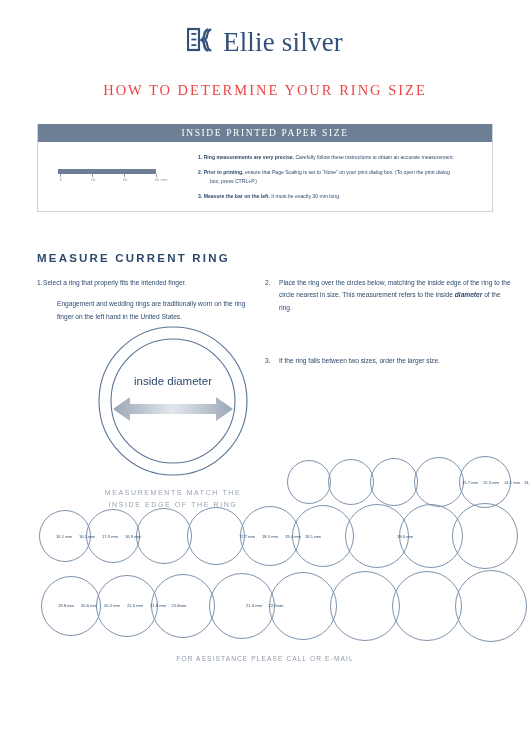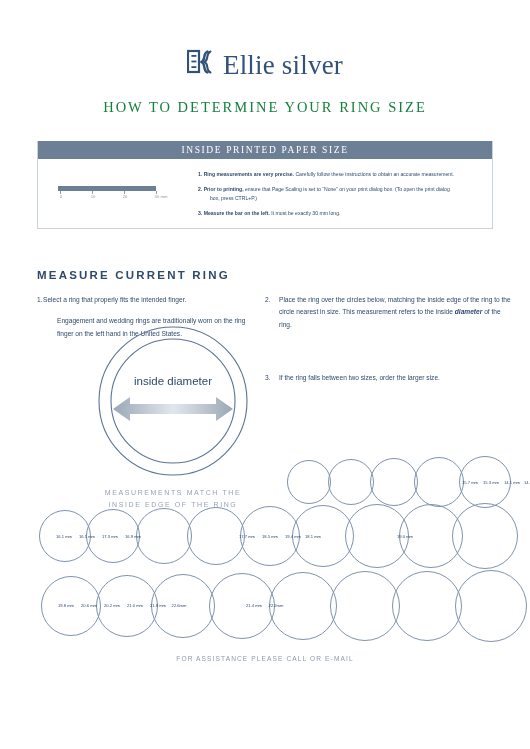--- a/index.html
+++ b/index.html
@@ -12,43 +12,42 @@
     background: #ffffff;
     font-family: "Liberation Sans", sans-serif;
     color: #2e4a6b;
     position: relative;
     overflow: hidden;
   }
 
   
   .brand-row {
     display: flex;
-    align-items: flex-end;
+    align-items: center;
     justify-content: center;
     gap: 10px;
     padding-top: 22px;
     height: 40px;
-    margin-top: 17px;
   }
   .brand-logo {
     display: block;
   }
   .brand-name {
     font-family: "Liberation Serif", serif;
     font-size: 27px;
     color: #33527a;
     letter-spacing: 0.2px;
     line-height: 1;
   }
   .page-title {
     text-align: center;
     font-family: "Liberation Serif", serif;
     font-size: 14.5px;
     letter-spacing: 2.0px;
-    color: #15803d;
+    color: #ef4444;
     margin-top: 20px;
   }
 
   
   .confirm-panel {
     margin: 25px 37px 0 37px;
     border: 1px solid #c9d2dd;
     border-top: none;
   }
   .confirm-head {

